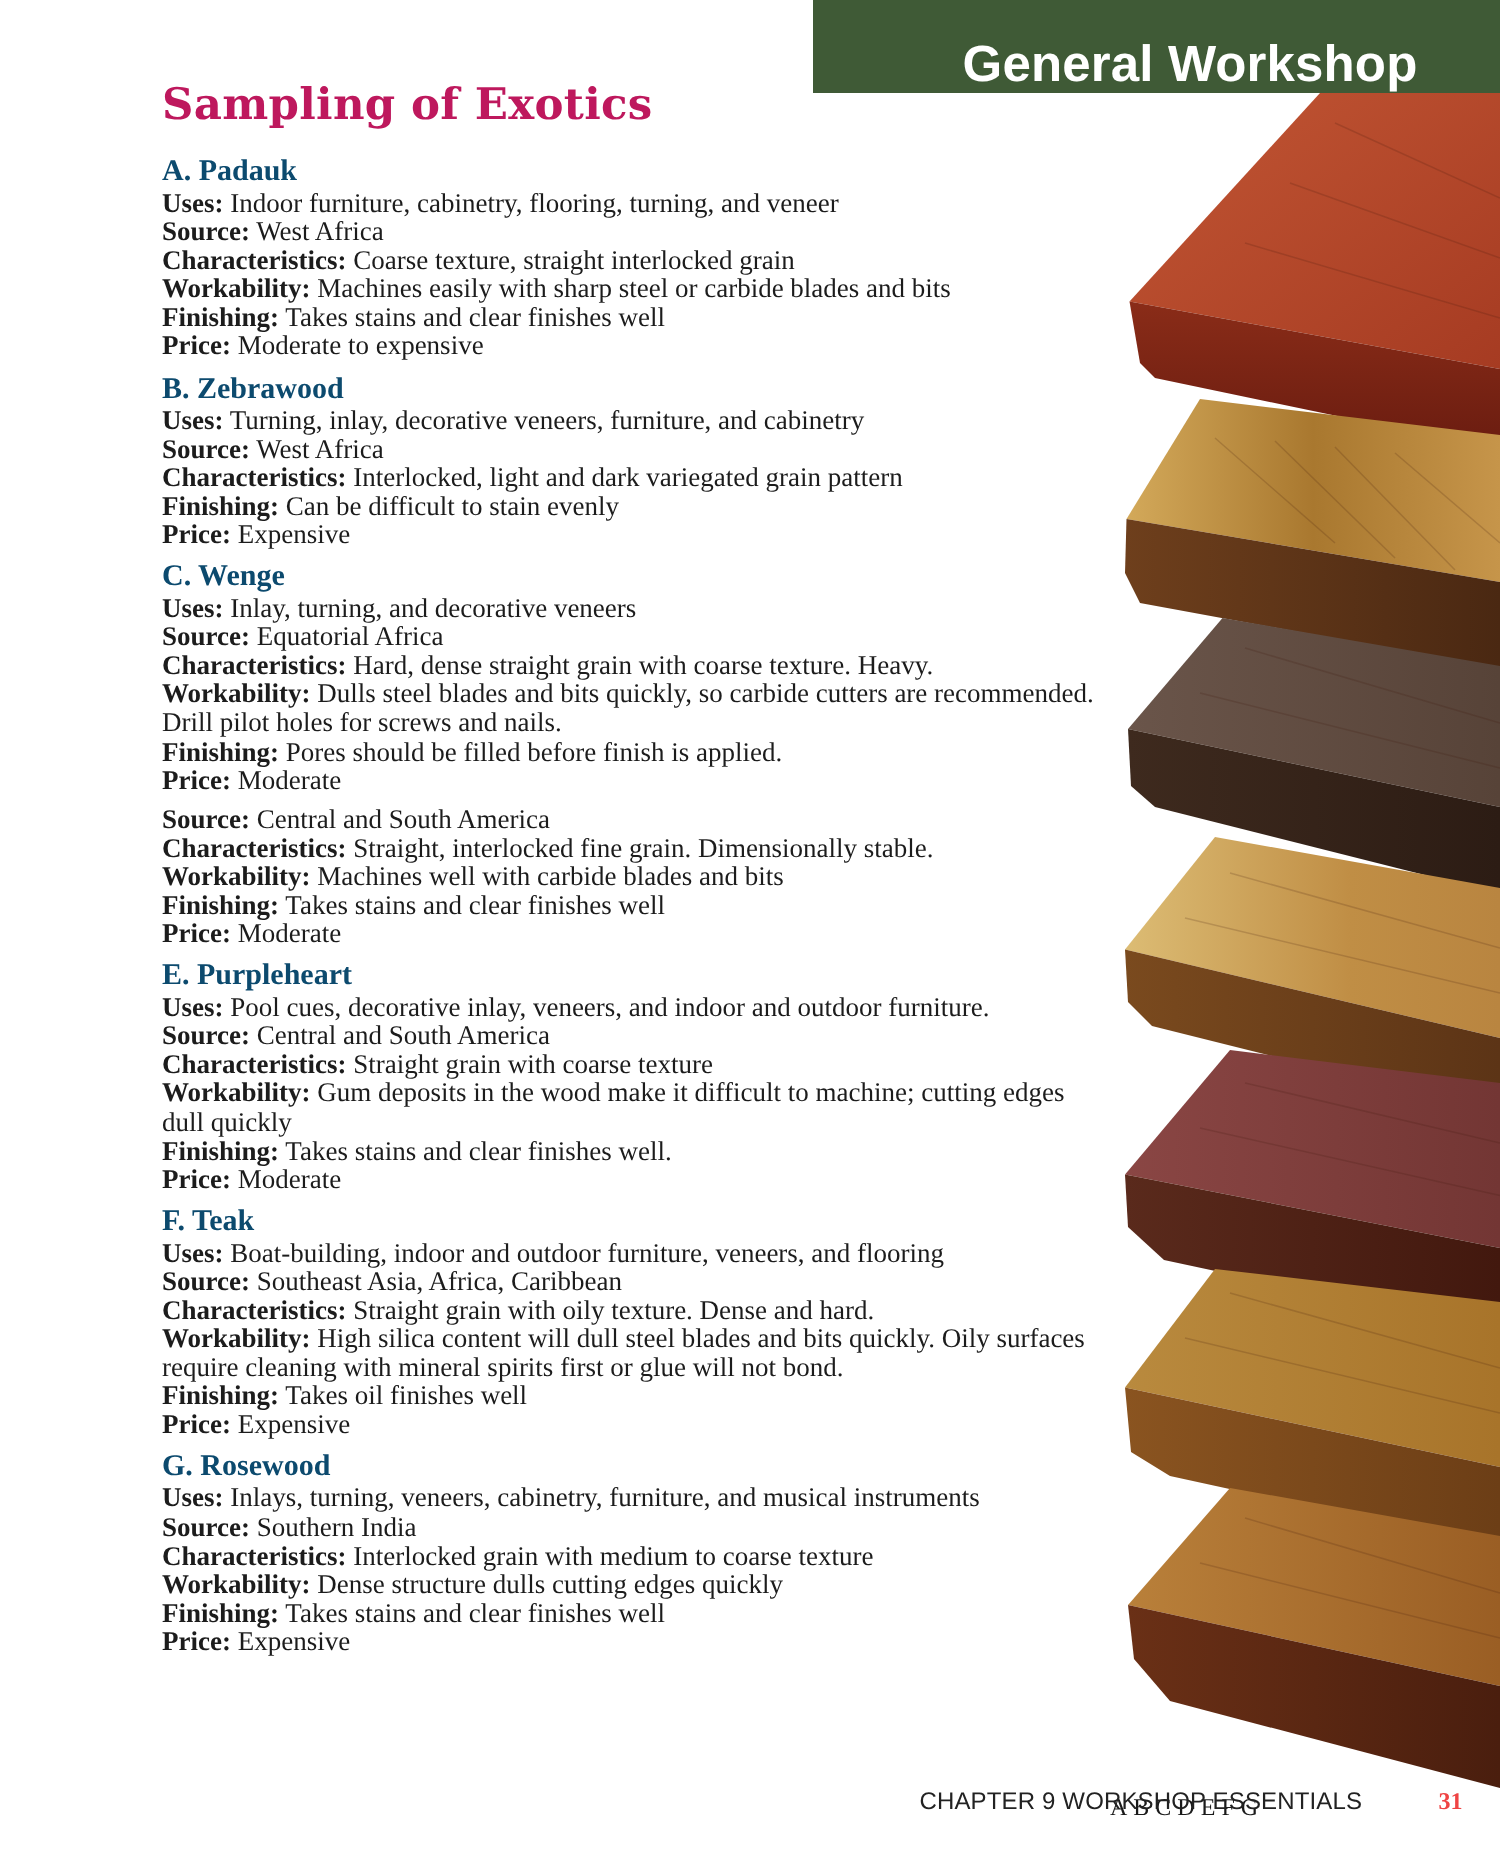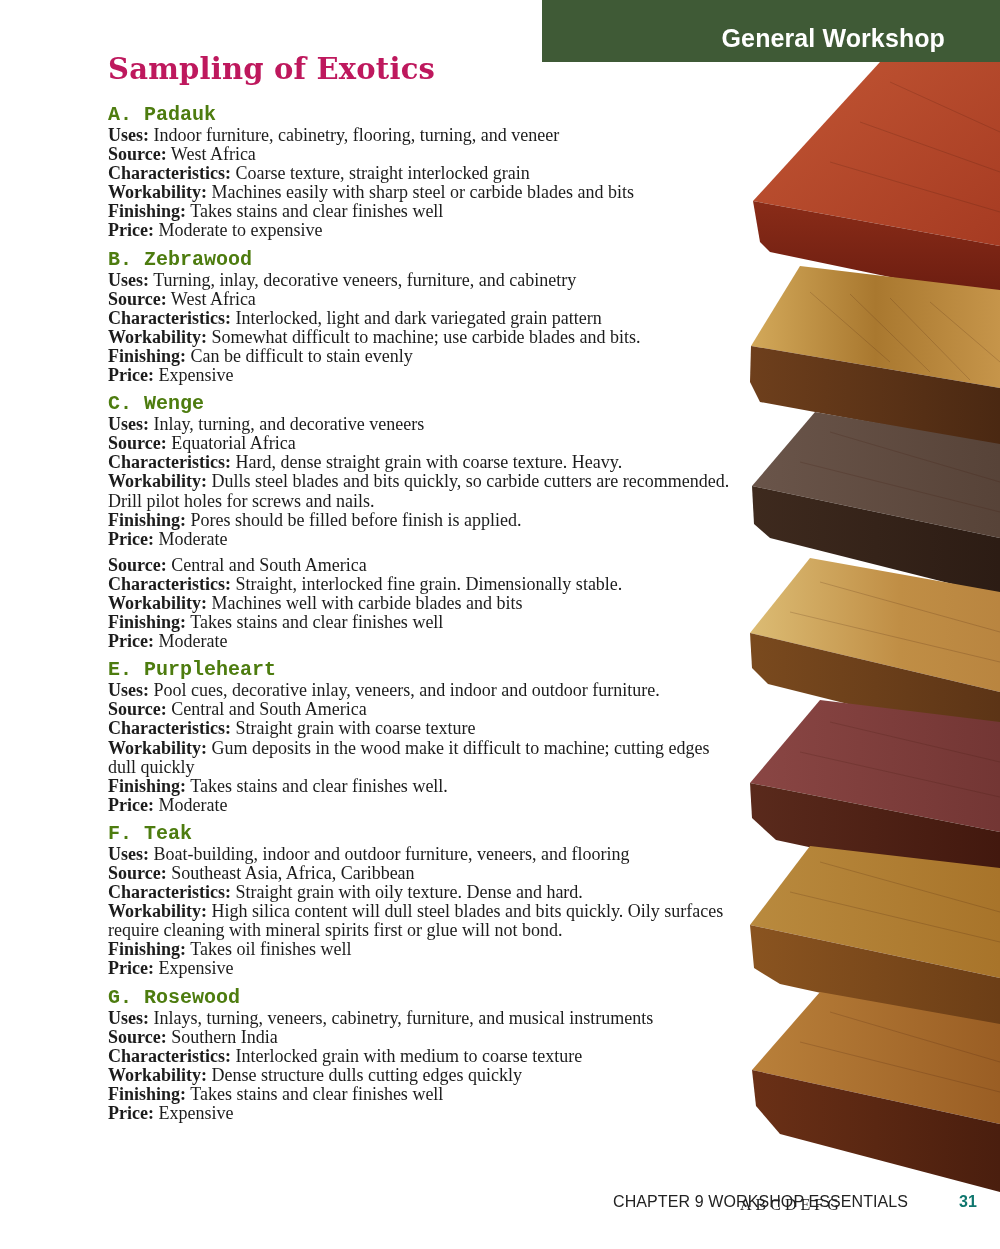--- a/index.html
+++ b/index.html
@@ -1,32 +1,32 @@
 <!DOCTYPE html>
 <html><head>
 <meta charset="utf-8">
 <style>
   html, body { margin: 0; padding: 0; background: #ffffff; }
   body { width: 1000px; height: 1249px; position: relative; overflow: hidden; font-family: "Liberation Serif", serif; color: #1a1a1a; }
 
   .header-band { position: absolute; left: 542px; top: 0; width: 458px; height: 62px; background: #3f5a36; }
-  .header-band .title { position: absolute; right: 55px; top: 24px; color: #ffffff; font-family: "Liberation Sans", sans-serif; font-weight: bold; font-size: 25px; letter-spacing: 0.1px; }
+  .header-band .title { position: absolute; right: 55px; top: 24px; color: #ffffff; font-family: "Liberation Sans", sans-serif; font-weight: bold; font-size: 34px; letter-spacing: 0.1px; }
 
   .page-title { position: absolute; left: 108px; top: 52px; font-family: "DejaVu Serif", serif; font-weight: bold; font-size: 29px; color: #be185d; letter-spacing: 0.2px; }
 
   .content { position: absolute; left: 108px; top: 103px; width: 630px; }
   .species { margin: 0 0 7px 0; }
-  .species-name { font-family: Liberation Mono, monospace; font-weight: bold; font-size: 20px; line-height: 23px; color: #4d7c0f; margin-bottom: 0; }
+  .species-name { font-family: Liberation Serif, serif; font-weight: bold; font-size: 20px; line-height: 23px; color: #0c4a6e; margin-bottom: 0; }
   .prop { font-size: 18px; line-height: 19.1px; color: #1c1c1c; }
   .prop .lbl { font-weight: bold; }
 
   .photo { position: absolute; left: 740px; top: 62px; width: 260px; height: 1130px; }
 
   .footer { position: absolute; top: 1193px; left: 613px; font-family: "Liberation Sans", sans-serif; font-size: 16px; color: #222; letter-spacing: 0.1px; }
-  .page-num { position: absolute; top: 1193px; left: 959px; font-family: Liberation Sans, sans-serif; font-weight: bold; font-size: 16px; color: #0f766e; }
+  .page-num { position: absolute; top: 1193px; left: 959px; font-family: Liberation Serif, serif; font-weight: bold; font-size: 16px; color: #ef4444; }
 </style>
 </head>
 <body>
 
 <div class="header-band">
   <span class="title">General Workshop</span>
 </div>
 
 <div class="page-title">Sampling of Exotics</div>
 
@@ -40,21 +40,20 @@
     <div class="prop"><span class="lbl">Workability:</span><span> Machines easily with sharp steel or carbide blades and bits</span></div>
     <div class="prop"><span class="lbl">Finishing:</span><span> Takes stains and clear finishes well</span></div>
     <div class="prop"><span class="lbl">Price:</span><span> Moderate to expensive</span></div>
   </div>
 
   <div class="species">
     <div class="species-name">B. Zebrawood</div>
     <div class="prop"><span class="lbl">Uses:</span><span> Turning, inlay, decorative veneers, furniture, and cabinetry</span></div>
     <div class="prop"><span class="lbl">Source:</span><span> West Africa</span></div>
     <div class="prop"><span class="lbl">Characteristics:</span><span> Interlocked, light and dark variegated grain pattern</span></div>
-    <div class="prop"><span class="lbl">Workability:</span><span> Somewhat difficult to machine; use carbide blades and bits.</span></div>
     <div class="prop"><span class="lbl">Finishing:</span><span> Can be difficult to stain evenly</span></div>
     <div class="prop"><span class="lbl">Price:</span><span> Expensive</span></div>
   </div>
 
   <div class="species">
     <div class="species-name">C. Wenge</div>
     <div class="prop"><span class="lbl">Uses:</span><span> Inlay, turning, and decorative veneers</span></div>
     <div class="prop"><span class="lbl">Source:</span><span> Equatorial Africa</span></div>
     <div class="prop"><span class="lbl">Characteristics:</span><span> Hard, dense straight grain with coarse texture. Heavy.</span></div>
     <div class="prop"><span class="lbl">Workability:</span><span> Dulls steel blades and bits quickly, so carbide cutters are recommended. Drill pilot holes for screws and nails.</span></div>

